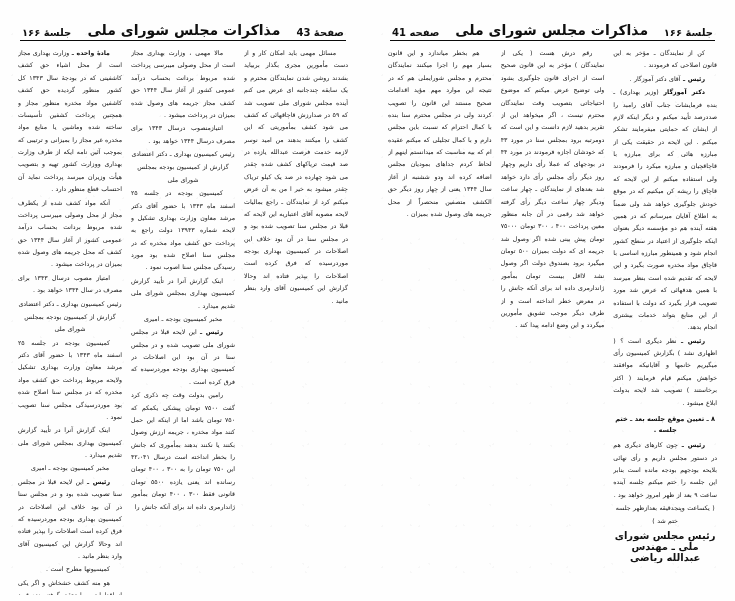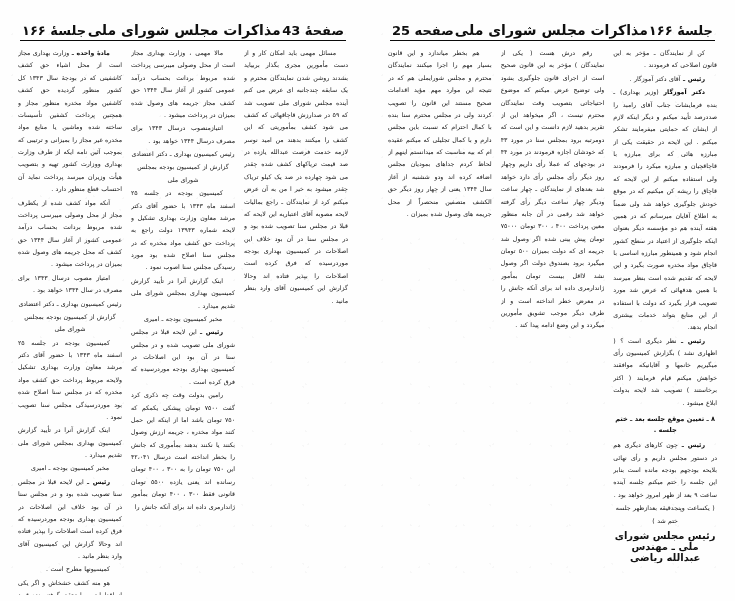--- a/index.html
+++ b/index.html
@@ -43,21 +43,21 @@
   
   .running-head {
     display: flex;
     align-items: flex-end;
     justify-content: space-between;
     height: 16px;
     margin-bottom: 2px;
     padding: 0 14px;
   }
   .rh-cell {
-    font-size: 13px;
+    font-size: 10px;
     font-weight: bold;
     letter-spacing: 0.2px;
     white-space: nowrap;
     color: #0f0f0f;
   }
   .rh-title {
     font-size: 14px;
     font-weight: bold;
     letter-spacing: 0.3px;
   }
@@ -135,21 +135,21 @@
 <body>
 
 <div class="spread">
 
   <div class="page page-left">
     <div class="page-inner">
 
       <div class="running-head">
         <span class="rh-cell">جلسهٔ ۱۶۶</span>
         <span class="rh-cell rh-title">مذاکرات مجلس شورای ملی</span>
-        <span class="rh-cell">صفحه 25</span>
+        <span class="rh-cell">صفحه 41</span>
       </div>
       <div class="rule"></div>
 
       <div class="cols">
 
         <div class="col">
           <p class="para indent">
             <span>کن از نمایندگان ـ مؤخر به این قانون اصلاحی که فرمودند .</span>
           </p>
           <p class="para indent">

